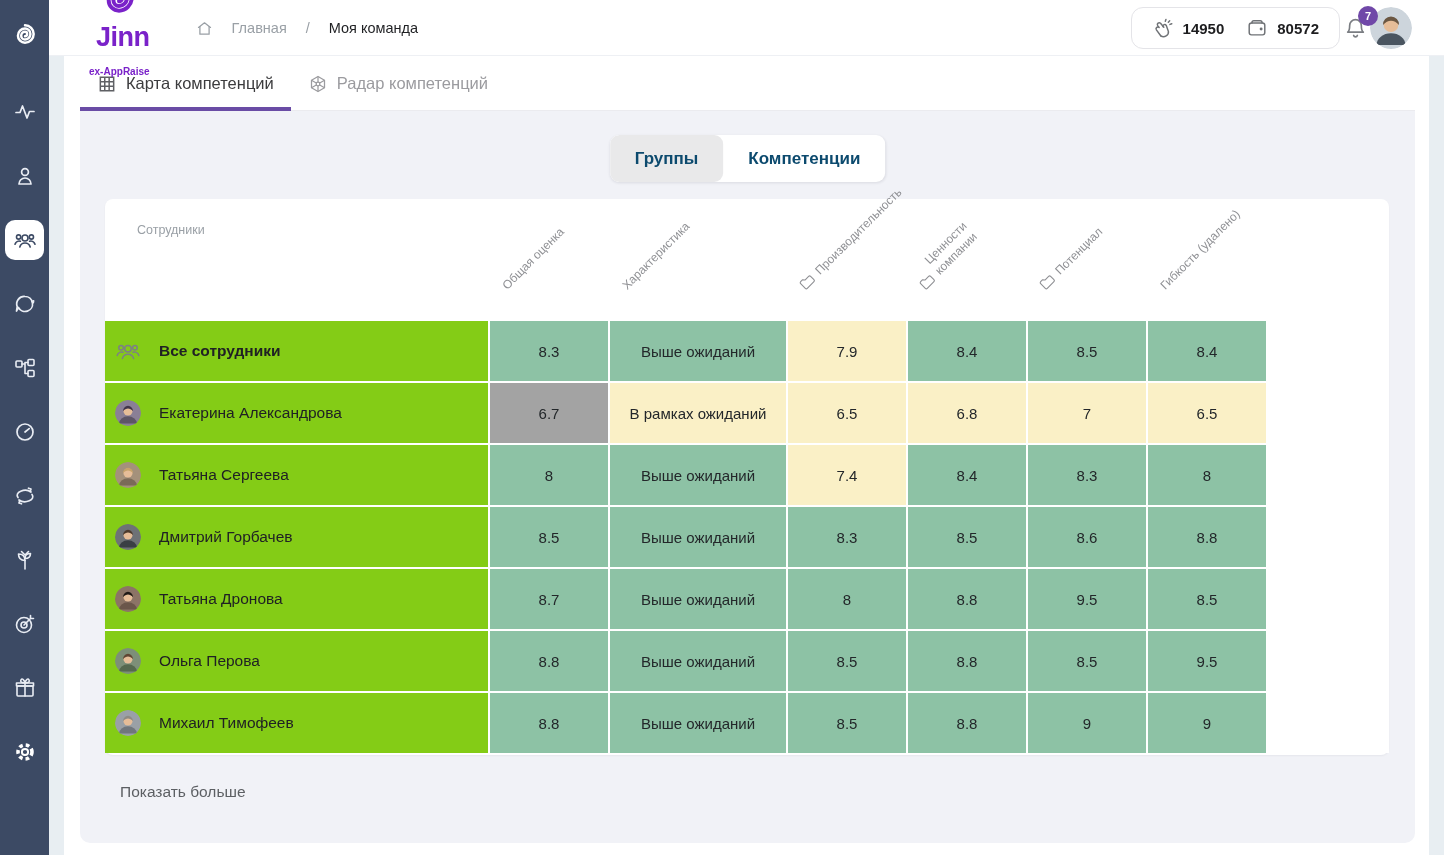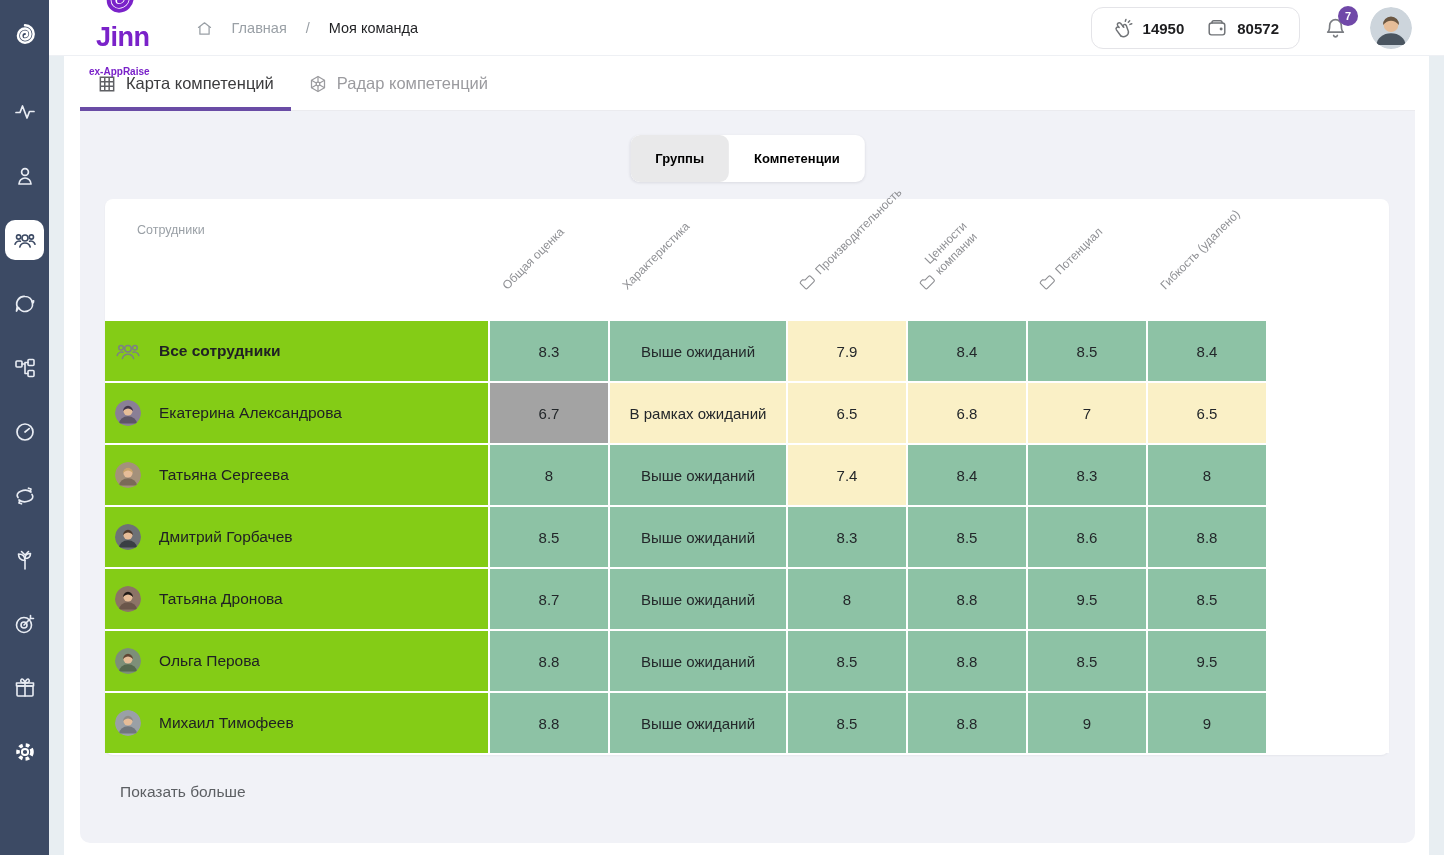--- a/index.html
+++ b/index.html
@@ -22,21 +22,21 @@
   .logo-area { display:flex; align-items:center; margin-left:40px; gap:7px;flex-direction:column; }
   .logo-spiral { width:38px; height:38px; }
   .logo-text { display:flex; flex-direction:column; align-items:flex-end; line-height:1; }
   .logo-name { font-size:27px; font-weight:800; color:#7A22C9; letter-spacing:-0.5px; }
   .logo-sub { font-size:10px; font-weight:600; color:#7A22C9; margin-top:16px; }
   .breadcrumb { display:flex; align-items:center; gap:19px; margin-left:46px; font-size:14.5px; }
   .bc-home svg { width:17px; height:17px; display:block; }
   .bc-muted { color:#9aa0a6; }
   .bc-sep { color:#9aa0a6; }
   .bc-current { color:#1f2023; font-weight:500; }
-  .top-right { margin-left:auto; display:flex; align-items:center; gap:20px; padding-right:32px;text-align:right; }
+  .top-right { margin-left:auto; display:flex; align-items:center; padding-right:32px;text-align:right; }
   .stat-pill { display:flex; align-items:center; gap:22px; border:1px solid #e4e4e8; border-radius:12px; padding:9px 20px; }
   .stat-item { display:flex; align-items:center; gap:9px; }
   .stat-item svg { width:22px; height:22px; }
   .stat-num { font-size:15px; font-weight:700; color:#1d1d1f; }
   .bell-wrap { position:relative; width:30px; height:30px; display:flex; align-items:center; justify-content:center; }
   .bell-wrap svg { width:25px; height:25px; }
   .badge { position:absolute; top:-7px; right:-8px; min-width:20px; height:20px; border-radius:50%; background:#7048A8; color:#fff; font-size:11px; font-weight:600; display:flex; align-items:center; justify-content:center; }
   .user-avatar { width:42px; height:42px; border-radius:50%; overflow:hidden; flex:none; cursor:pointer; }
   .user-avatar svg { display:block; width:100%; height:100%; }
 
@@ -46,21 +46,21 @@
   .tabbar::after { content:""; position:absolute; left:16px; right:14px; bottom:0; height:1px; background:#ebebef; }
   .tab { position:relative; display:flex; align-items:center; gap:9px; padding:0 17px; cursor:pointer; font-size:16.5px; }
   .tab svg { width:20px; height:20px; }
   .tab.active { color:#3c3c3e; font-weight:500; }
   .tab.inactive { color:#9b9b9f; }
   .tab.active::after { content:""; position:absolute; left:0; right:0; bottom:0; height:4px; background:#6A4CA5; z-index:2; }
 
   .panel { position:relative; margin:0 14px 0 16px; height:732px; background:#F1F2F7; border-radius:0 0 10px 10px; }
 
   .toggle { position:absolute; top:24px; left:50%; transform:translateX(-50%); display:flex; height:47px; background:#fff; border-radius:9px; box-shadow:0 1px 3px rgba(20,24,40,.10); overflow:hidden; }
-  .seg { display:flex; align-items:center; padding:0 25px; font-size:13px; font-weight:600; color:#000000; cursor:pointer; }
+  .seg { display:flex; align-items:center; padding:0 25px; font-size:17px; font-weight:600; color:#0c4a6e; cursor:pointer; }
   .seg.active { background:#e9e9ea; border-radius:9px; }
 
   .card { position:absolute; left:25px; top:88px; width:1284px; height:556px; background:#fff; border-radius:8px; box-shadow:0 1px 2px rgba(16,24,40,.05); }
 
   .grid-row { display:grid; grid-template-columns:383px 118px 176px 118px 118px 118px 118px minmax(0,1fr); column-gap:2px; }
   .thead { height:122px; position:relative; }
   .corner-label { padding:24px 0 0 32px; font-size:12.5px; color:#9aa0a6; }
   .hcell { position:relative; cursor:pointer; }
   .rot { position:absolute; bottom:28px; left:20px; transform:rotate(-45deg); transform-origin:0 100%; display:flex; align-items:flex-end; gap:6px; color:#8f9094; font-size:12px; }
   .folder-icon { width:15px; height:15px; flex:none; margin-bottom:1px; }

